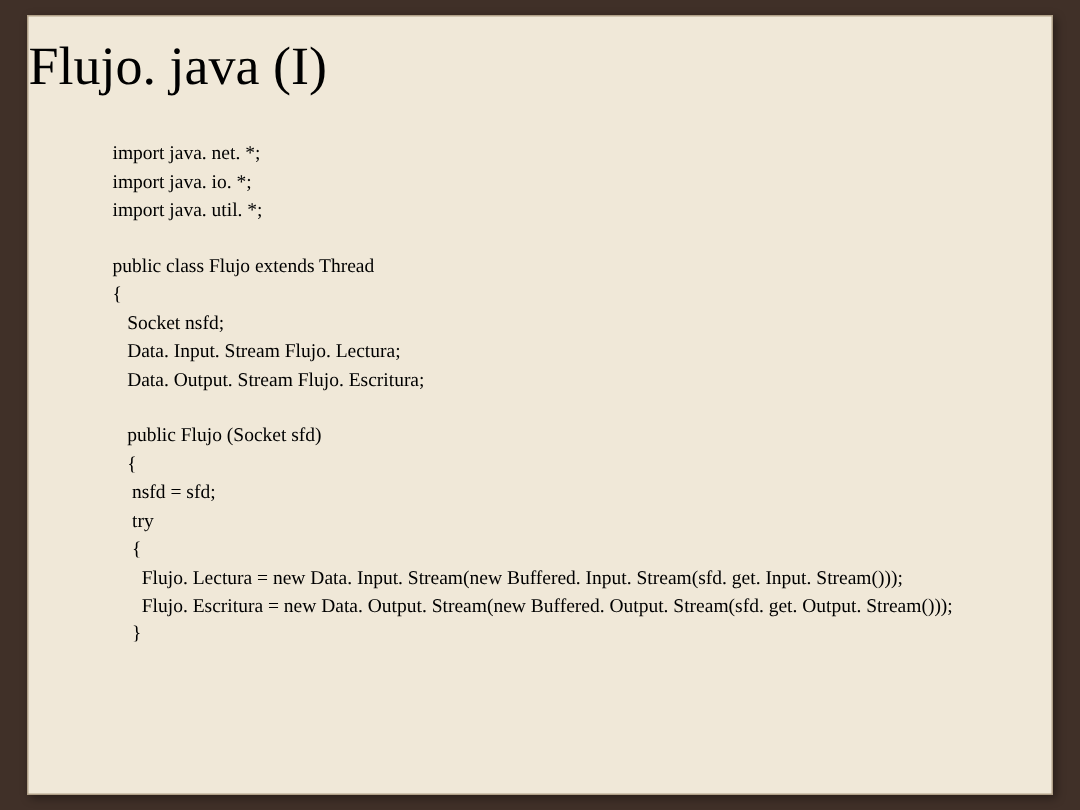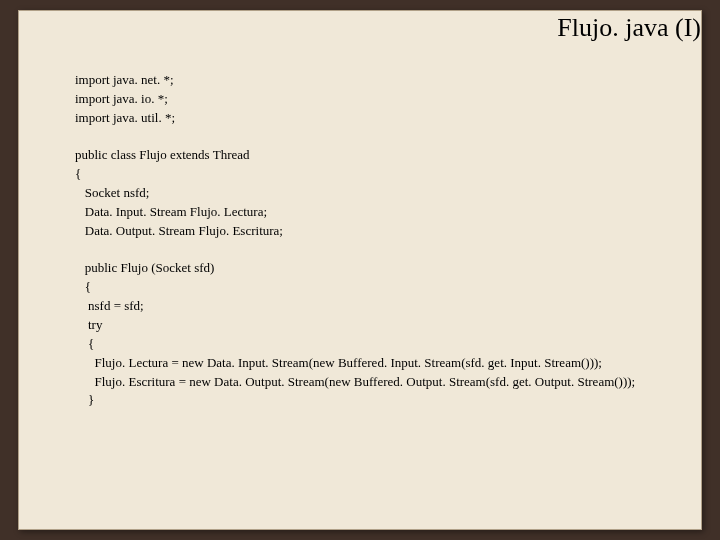--- a/index.html
+++ b/index.html
@@ -12,25 +12,25 @@
     position: absolute;
     left: 18px;
     top: 10px;
     width: 684px;
     height: 520px;
     background: #f0e8d8;
     border: 1px solid #b0a088;
     box-shadow: 2px 2px 6px rgba(0,0,0,0.4);
   }
   .title {
-    text-align: right;
-    font-size: 26px;
+    text-align: left;
+    font-size: 36px;
     font-weight: normal;
     color: #000;
-    margin-top: 2px;
+    margin-top: 12px;
     margin-bottom: 28px;
     font-family: "Times New Roman", Times, serif;
   }
   .code-block {
     margin-left: 56px;
     margin-right: 20px;
     font-size: 13px;
     line-height: 1.45;
     color: #000;
     font-family: "Times New Roman", Times, serif;

